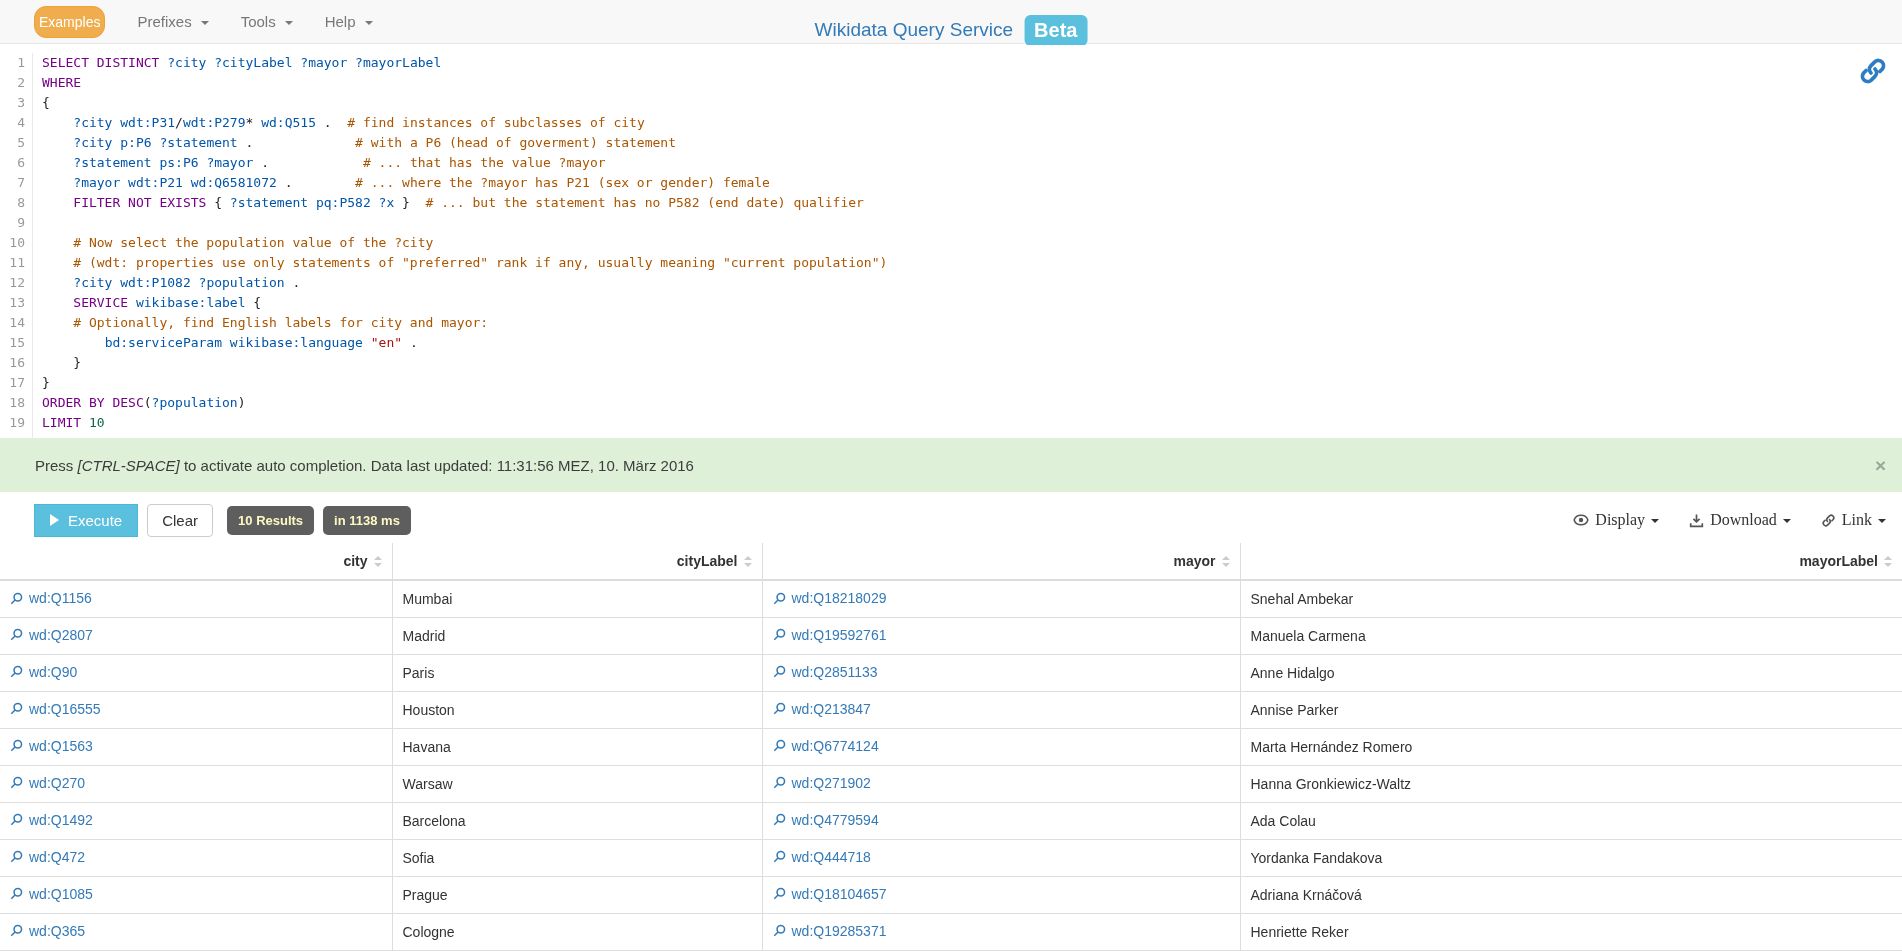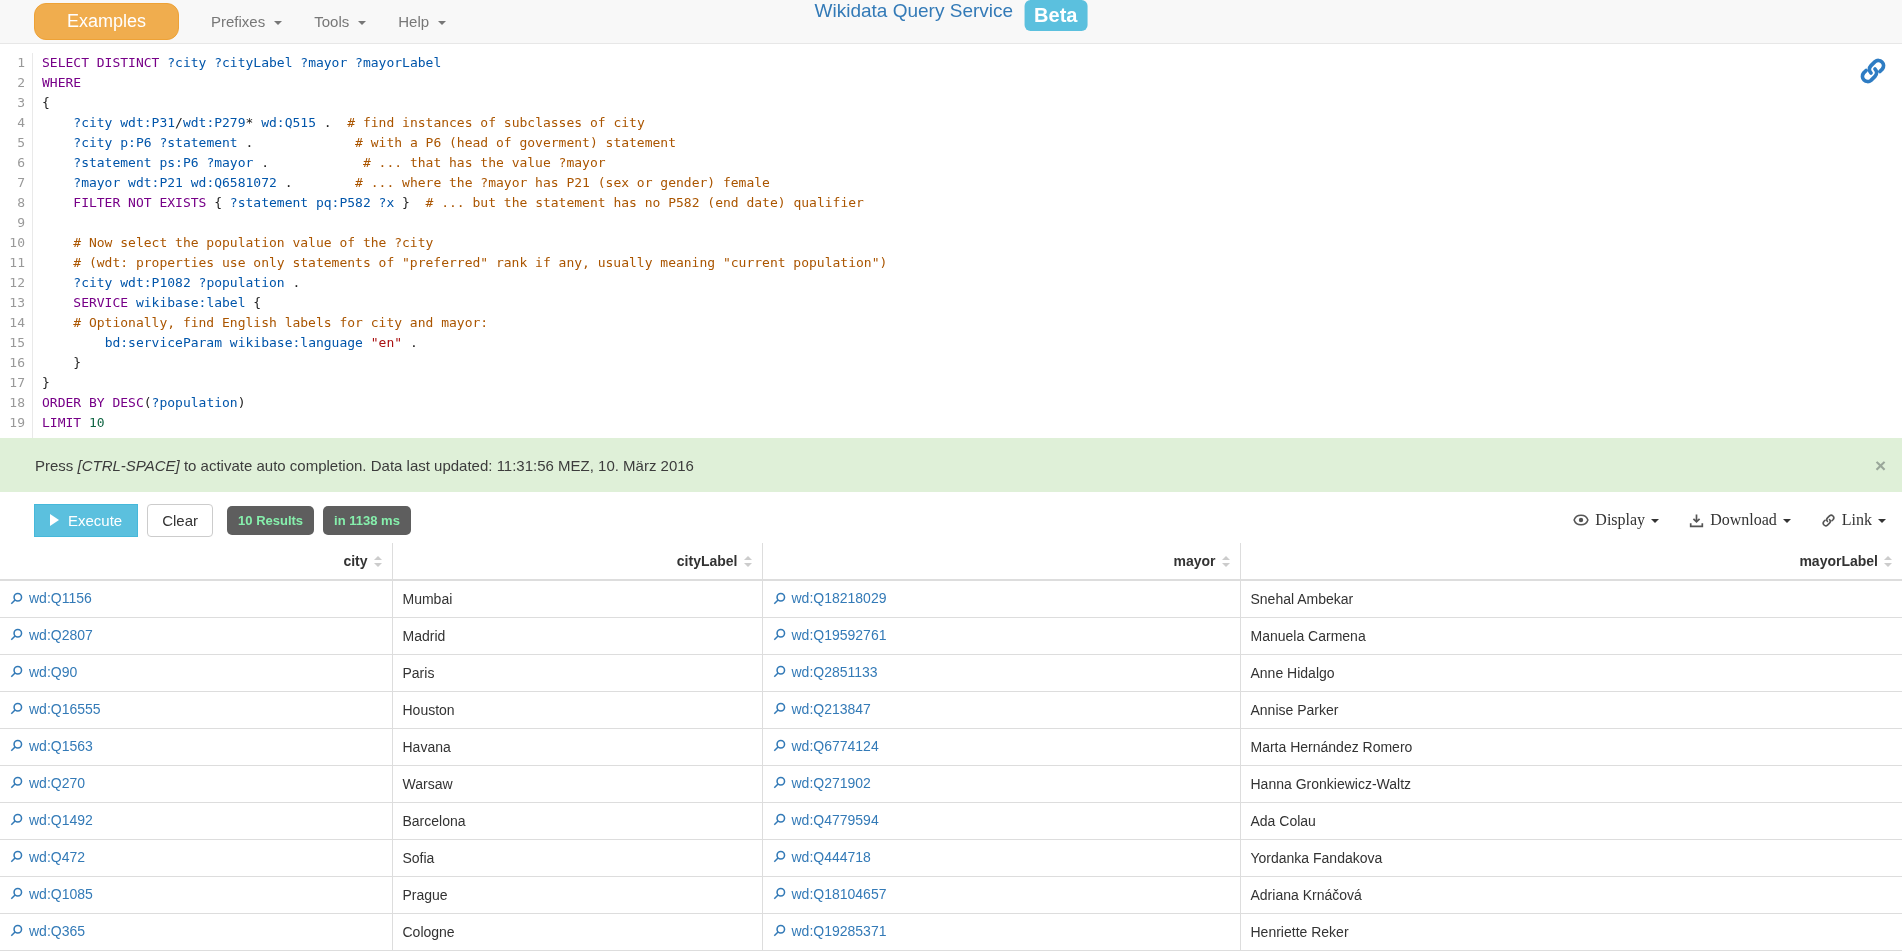--- a/index.html
+++ b/index.html
@@ -3,27 +3,27 @@
 <meta charset="utf-8">
 <style>
   html,body{margin:0;padding:0;}
   body{
     width:1902px;height:951px;position:relative;overflow:hidden;
     background:#fff;font-family:"Liberation Sans",sans-serif;color:#333;
   }
   
   .navbar{position:absolute;top:0;left:0;right:0;height:44px;background:#f8f8f8;
     border-bottom:1px solid #e7e7e7;display:flex;align-items:center;padding-left:34px;box-sizing:border-box;}
-  .btn-examples{background:#f0ad4e;border:1px solid #eea236;color:#fff;font-size:18px;
-    padding:7px 32px;border-radius:12px;cursor:pointer;font-family:inherit;}
+  .btn-examples{background:#f0ad4e;border:1px solid #eea236;color:#fff;font-size:14px;
+    padding:7px 4px;border-radius:12px;cursor:pointer;font-family:inherit;}
   .nav-item{color:#777;font-size:15px;margin-left:32px;display:flex;align-items:center;gap:9px;cursor:pointer;}
   .caret{width:0;height:0;border-left:4px solid transparent;border-right:4px solid transparent;
     border-top:4px solid currentColor;display:inline-block;margin-top:2px;}
   .brand{position:absolute;left:50%;top:0;height:60px;transform:translateX(-50%);
-    display:flex;align-items:flex-start;gap:11px;}
+    display:flex;align-items:center;gap:11px;}
   .brand-title{color:#337ab7;font-size:19px;}
   .badge-beta{background:#5bc0de;color:#fff;font-weight:bold;font-size:20px;
     padding:4px 10px;border-radius:6px;}
   
   .editor{position:absolute;top:45px;left:0;right:0;height:393px;background:#fff;
     font-family:"DejaVu Sans Mono",monospace;font-size:13px;}
   .editor-inner{display:flex;padding-top:8px;height:100%;box-sizing:border-box;}
   .gutter{width:32px;text-align:right;color:#999;flex:0 0 32px;}
   .gutter div{height:20px;line-height:20px;padding-right:7px;}
   .codecol{flex:1;border-left:1px solid #e9e9e9;padding-left:9px;}
@@ -44,21 +44,21 @@
     color:#9aa79a;font-size:19px;line-height:1;cursor:pointer;font-weight:bold;}
   
   .toolbar{position:absolute;top:500px;left:0;right:0;height:40px;display:flex;
     align-items:center;padding:0 16px 0 34px;box-sizing:border-box;}
   .btn-execute{background:#5bc0de;border:1px solid #46b8da;color:#fff;font-size:15px;
     padding:7px 15px;border-radius:0;display:flex;align-items:center;gap:9px;cursor:pointer;font-family:inherit;}
   .play-tri{width:0;height:0;border-top:6px solid transparent;border-bottom:6px solid transparent;
     border-left:9px solid #fff;display:inline-block;}
   .btn-clear{background:#fff;border:1px solid #ccc;color:#333;font-size:15px;
     padding:7px 14px;border-radius:4px;margin-left:9px;cursor:pointer;font-family:inherit;}
-  .badge-dark{background:#5e5e5e;color:#86efac;font-weight:bold;font-size:13px;
+  .badge-dark{background:#5e5e5e;color:#fef9c3;font-weight:bold;font-size:13px;
     padding:7px 11px;border-radius:5px;margin-left:14px;}
   .badge-dark + .badge-dark{margin-left:9px;}
   .toolbar-spacer{flex:1;}
   .tb-right{display:flex;align-items:center;gap:30px;font-family:"Liberation Serif",serif;
     font-size:16px;color:#333;}
   .tb-right .dd{display:flex;align-items:center;gap:6px;cursor:pointer;}
   .tb-right svg{display:block;}
   
   .results{position:absolute;top:543px;left:0;right:0;}
   table.rt{width:100%;border-collapse:collapse;table-layout:fixed;font-size:14px;color:#333;}

